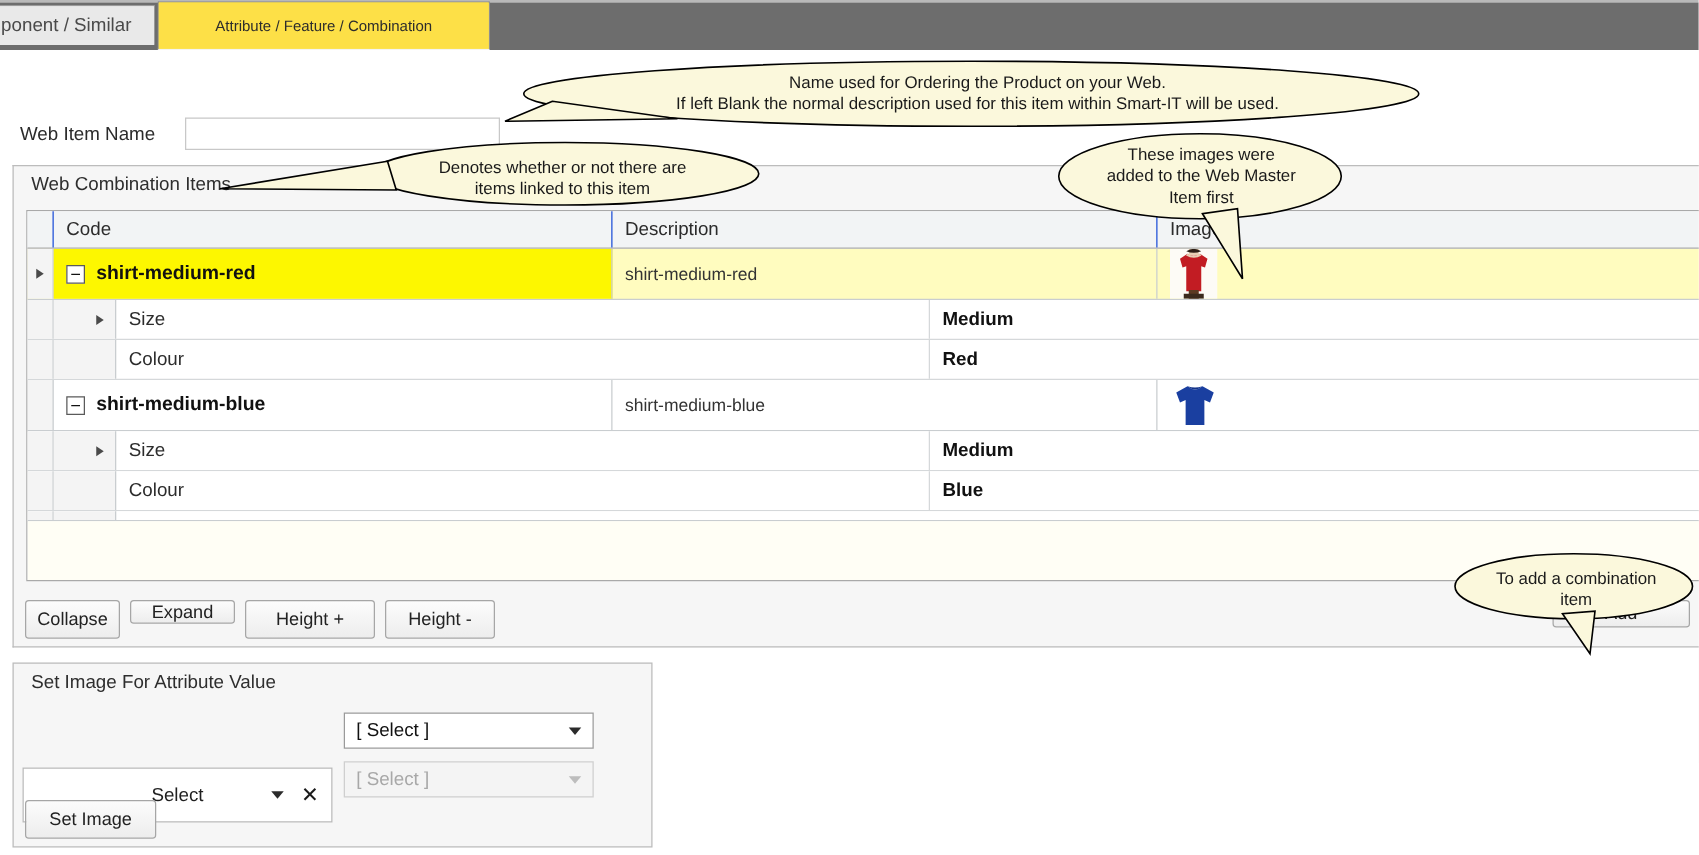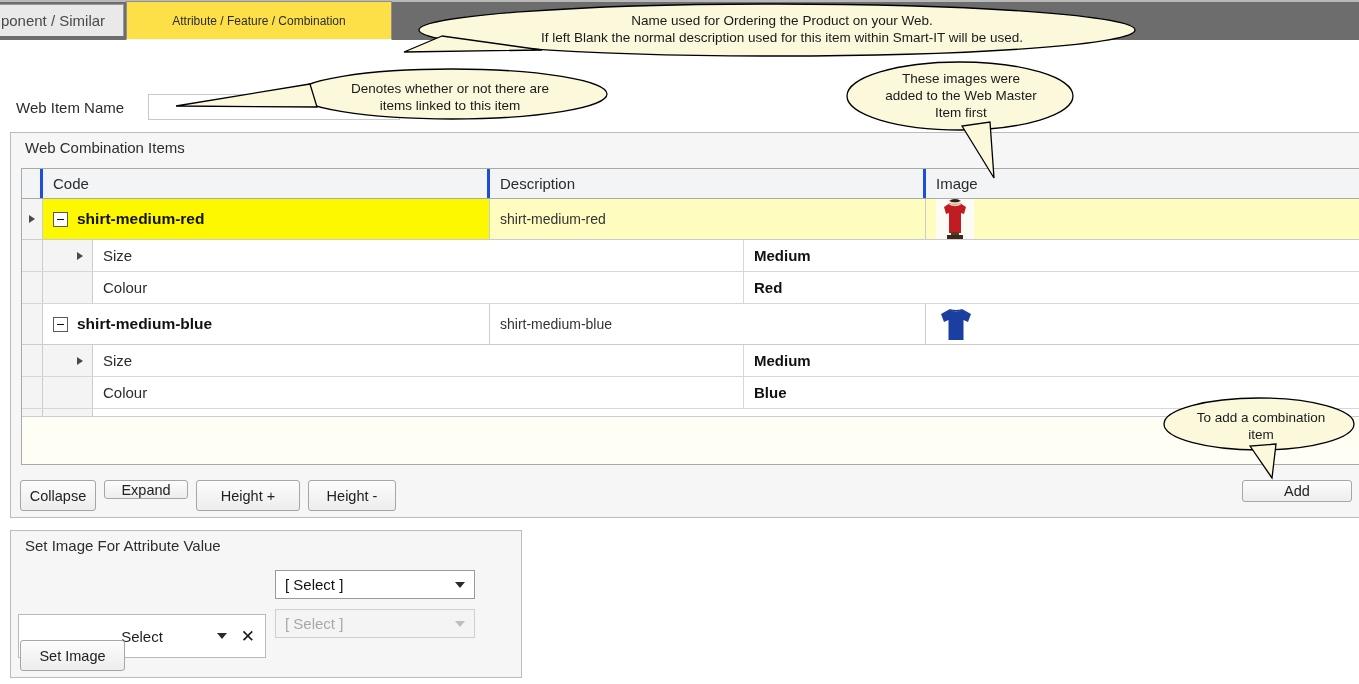--- a/index.html
+++ b/index.html
@@ -68,21 +68,21 @@
     position:absolute;left:10px;top:35px;width:1342px;height:297px;
     background:#fff;border:1px solid #a9a9a9;box-sizing:border-box;
   }
   .grid-head{
     position:absolute;left:0;top:0;width:100%;height:30px;
     background:#f2f4f5;border-bottom:1px solid #a9a9a9;box-sizing:border-box;
   }
   .gh-cell{
     position:absolute;top:0;height:29px;display:flex;align-items:center;
     font-size:15px;color:#2b2b2b;box-sizing:border-box;
-    border-right:3px solid #1d4ed8;padding-left:10px;
+    border-right:1px solid #1d4ed8;padding-left:10px;
   }
   .gh-gutter{left:0;width:21px;padding-left:0;}
   .gh-code{left:21px;width:447px;}
   .gh-desc{left:468px;width:436px;}
   .gh-img{left:904px;width:437px;border-right:none;}
 
   .grid-body{position:absolute;left:0;top:30px;width:100%;height:265px;overflow:hidden;}
 
   .row{position:absolute;left:0;width:100%;box-sizing:border-box;}
   .row-gutter{
@@ -178,21 +178,21 @@
   .dd-btn{
     position:absolute;right:1px;top:1px;bottom:1px;width:26px;
     display:flex;align-items:center;justify-content:center;
     background:transparent;
   }
   .dd-caret{width:0;height:0;border-left:5px solid transparent;border-right:5px solid transparent;border-top:6px solid #2b2b2b;}
   #dd2 .dd-caret{border-top-color:#bdbdbd;}
   #btn-setimage{left:20px;top:640px;width:105px;height:31px;}
 
   
-  .callout{position:absolute;}
+  .callout{position:absolute;margin-top:45px;}
   .callout svg{display:block;overflow:visible;}
   .callout .ctext{
     position:absolute;
     text-align:center;
     font-size:13.5px;
     color:#1a1a1a;
     line-height:17px;
     white-space:pre-line;
     pointer-events:none;
   }

